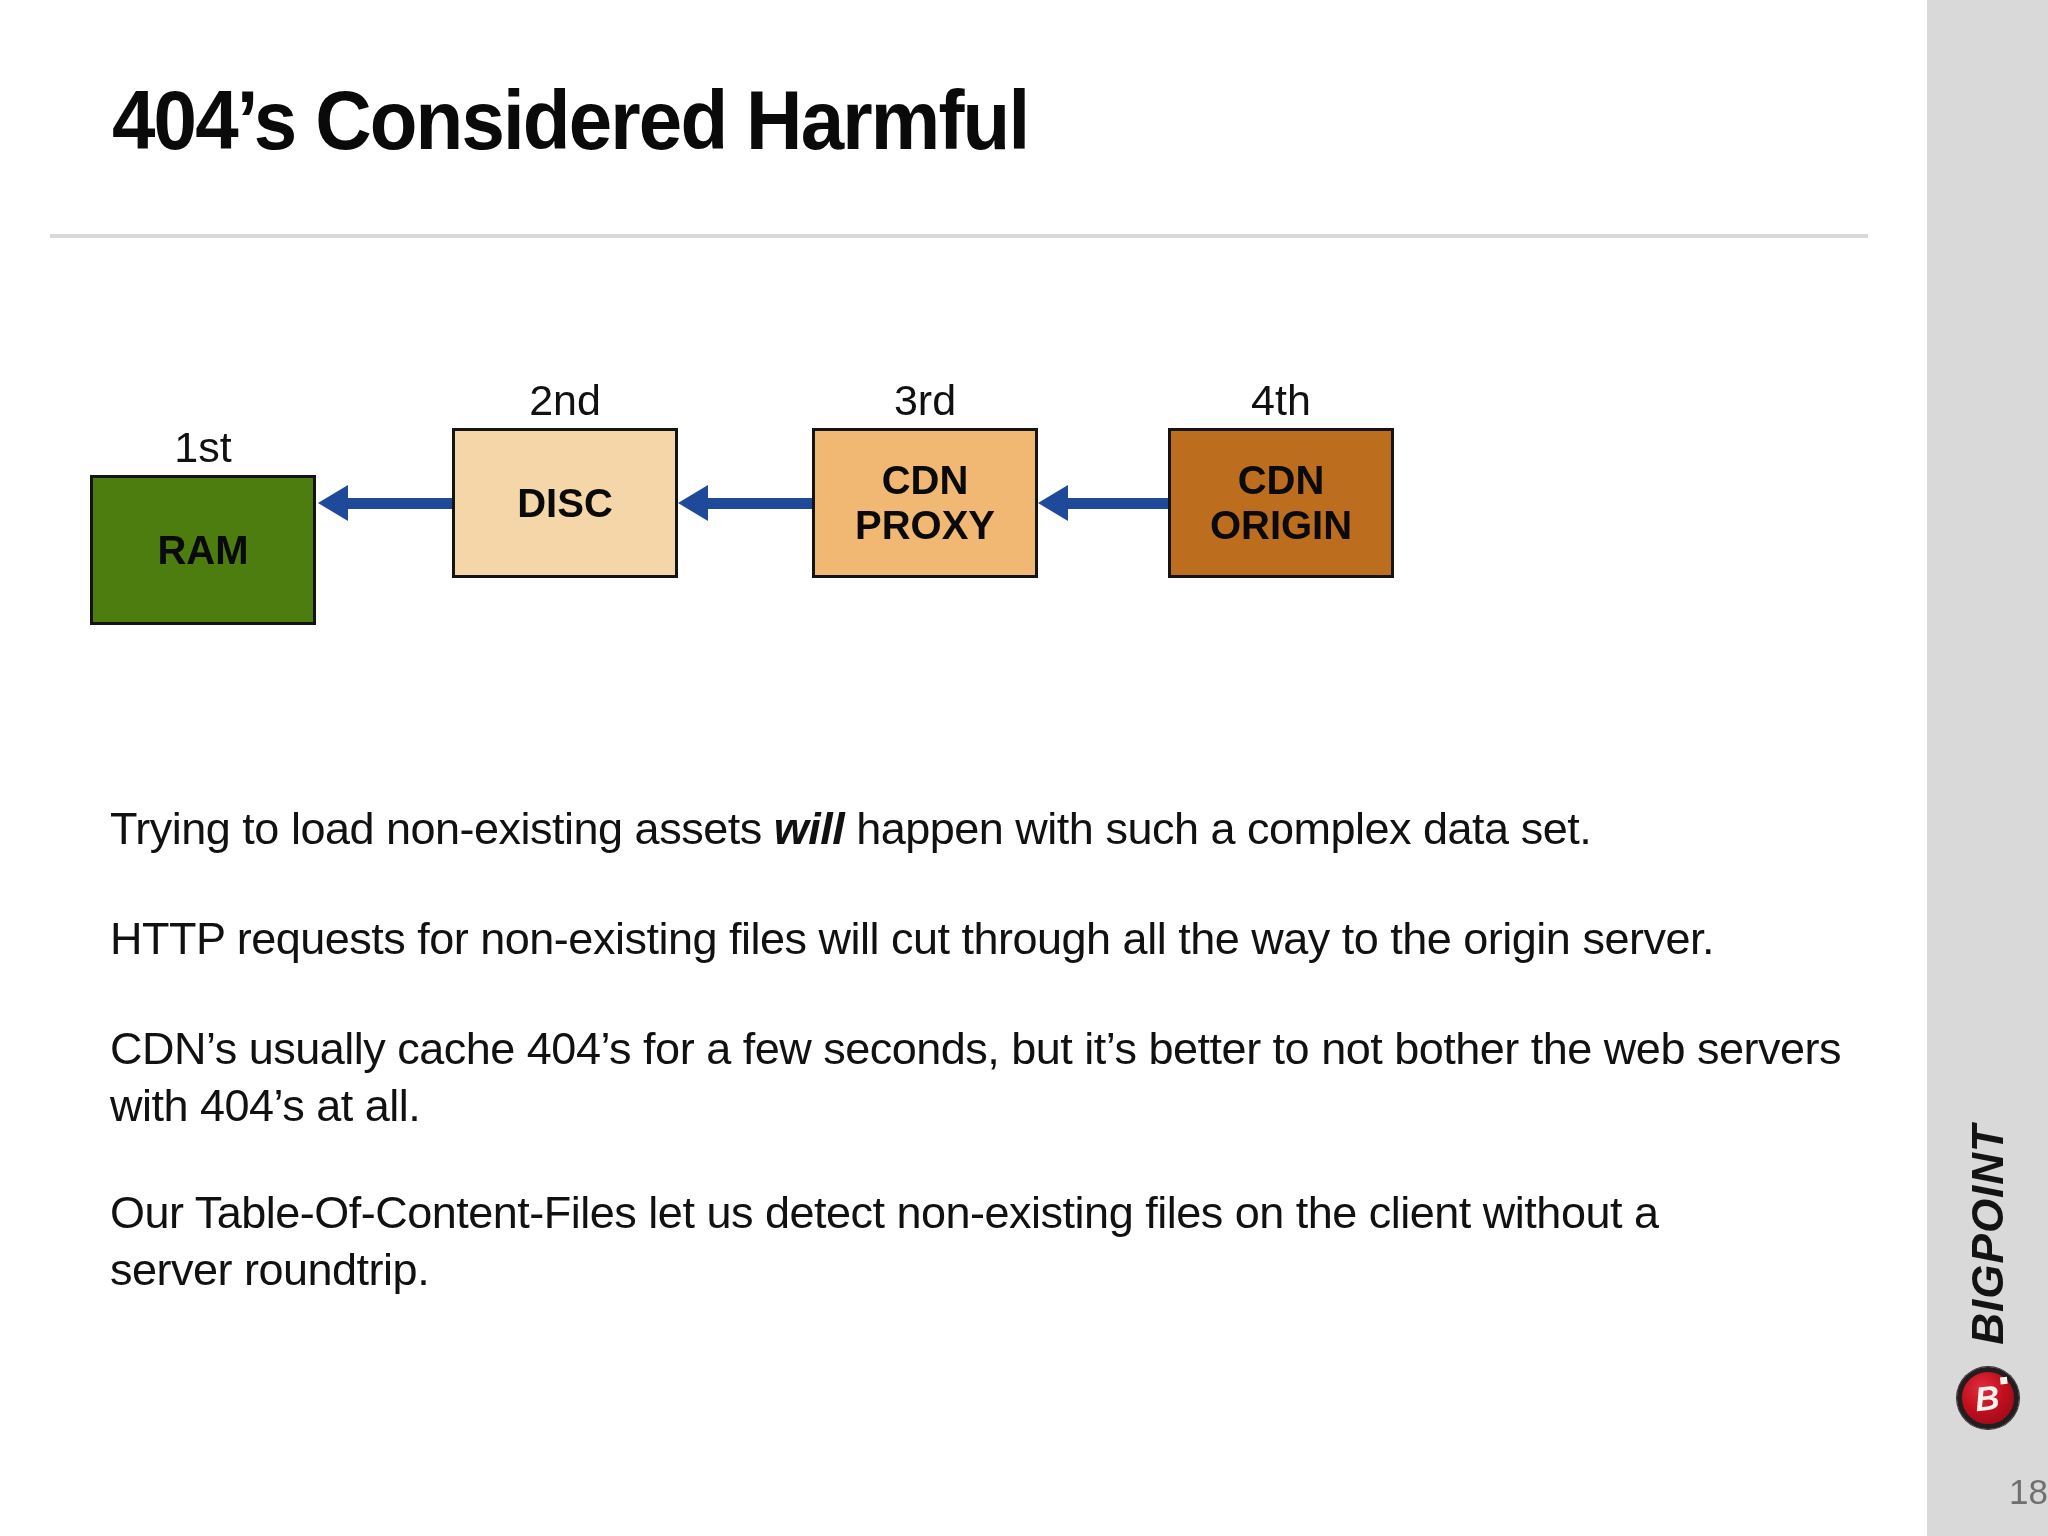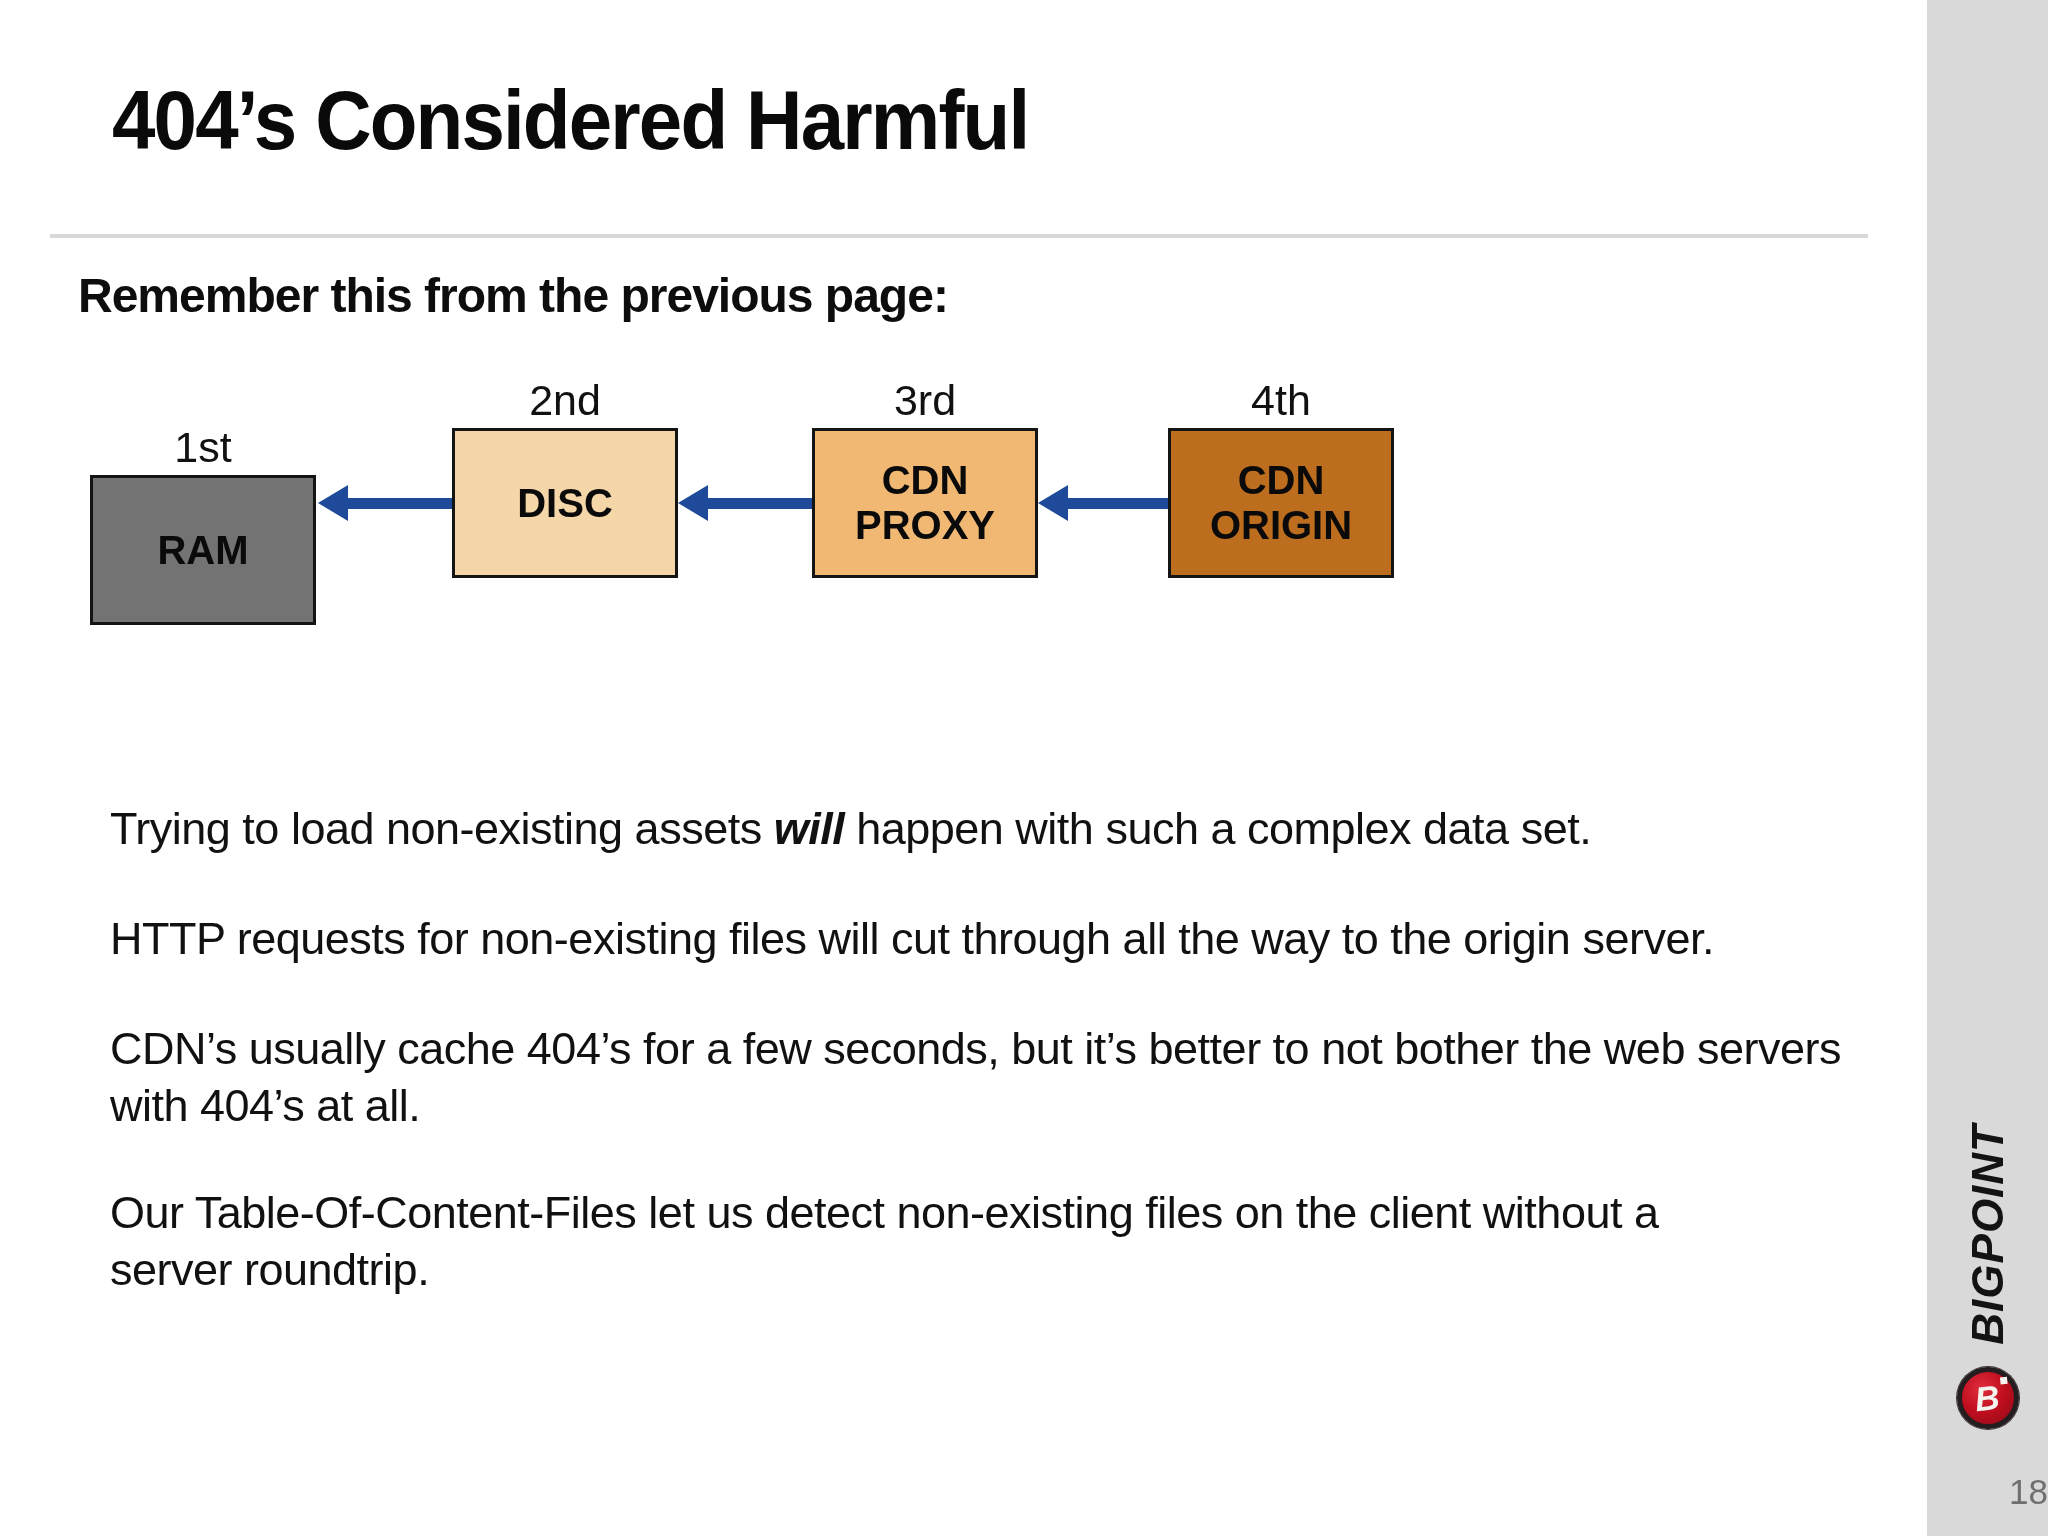--- a/index.html
+++ b/index.html
@@ -108,29 +108,28 @@
     text-align: right; font-size: 35px; color: #6f6f6f;
   }
 </style>
 </head>
 <body>
 
 <div class="slide">
 
   <h1 class="slide-title">404’s Considered Harmful</h1>
   <div class="title-divider"></div>
-  <h2 class="slide-subtitle">Remember this from the previous page:</h2>
 
   <div>
     <div class="ordinal ord-1">1st</div>
     <div class="ordinal ord-2">2nd</div>
     <div class="ordinal ord-3">3rd</div>
     <div class="ordinal ord-4">4th</div>
 
-    <div class="dbox box-1" style="background-color: #737373;">
+    <div class="dbox box-1" style="background-color: #4d7c0f;">
       <span>RAM</span>
     </div>
     <div class="dbox box-2" style="background-color: rgb(245, 214, 169); align-items: center;">
       <span>DISC</span>
     </div>
     <div class="dbox box-3" style="background-color: rgb(240, 184, 115);">
       <span>CDN
 PROXY</span>
     </div>
     <div class="dbox box-4" style="background-color: rgb(188, 109, 30);">

